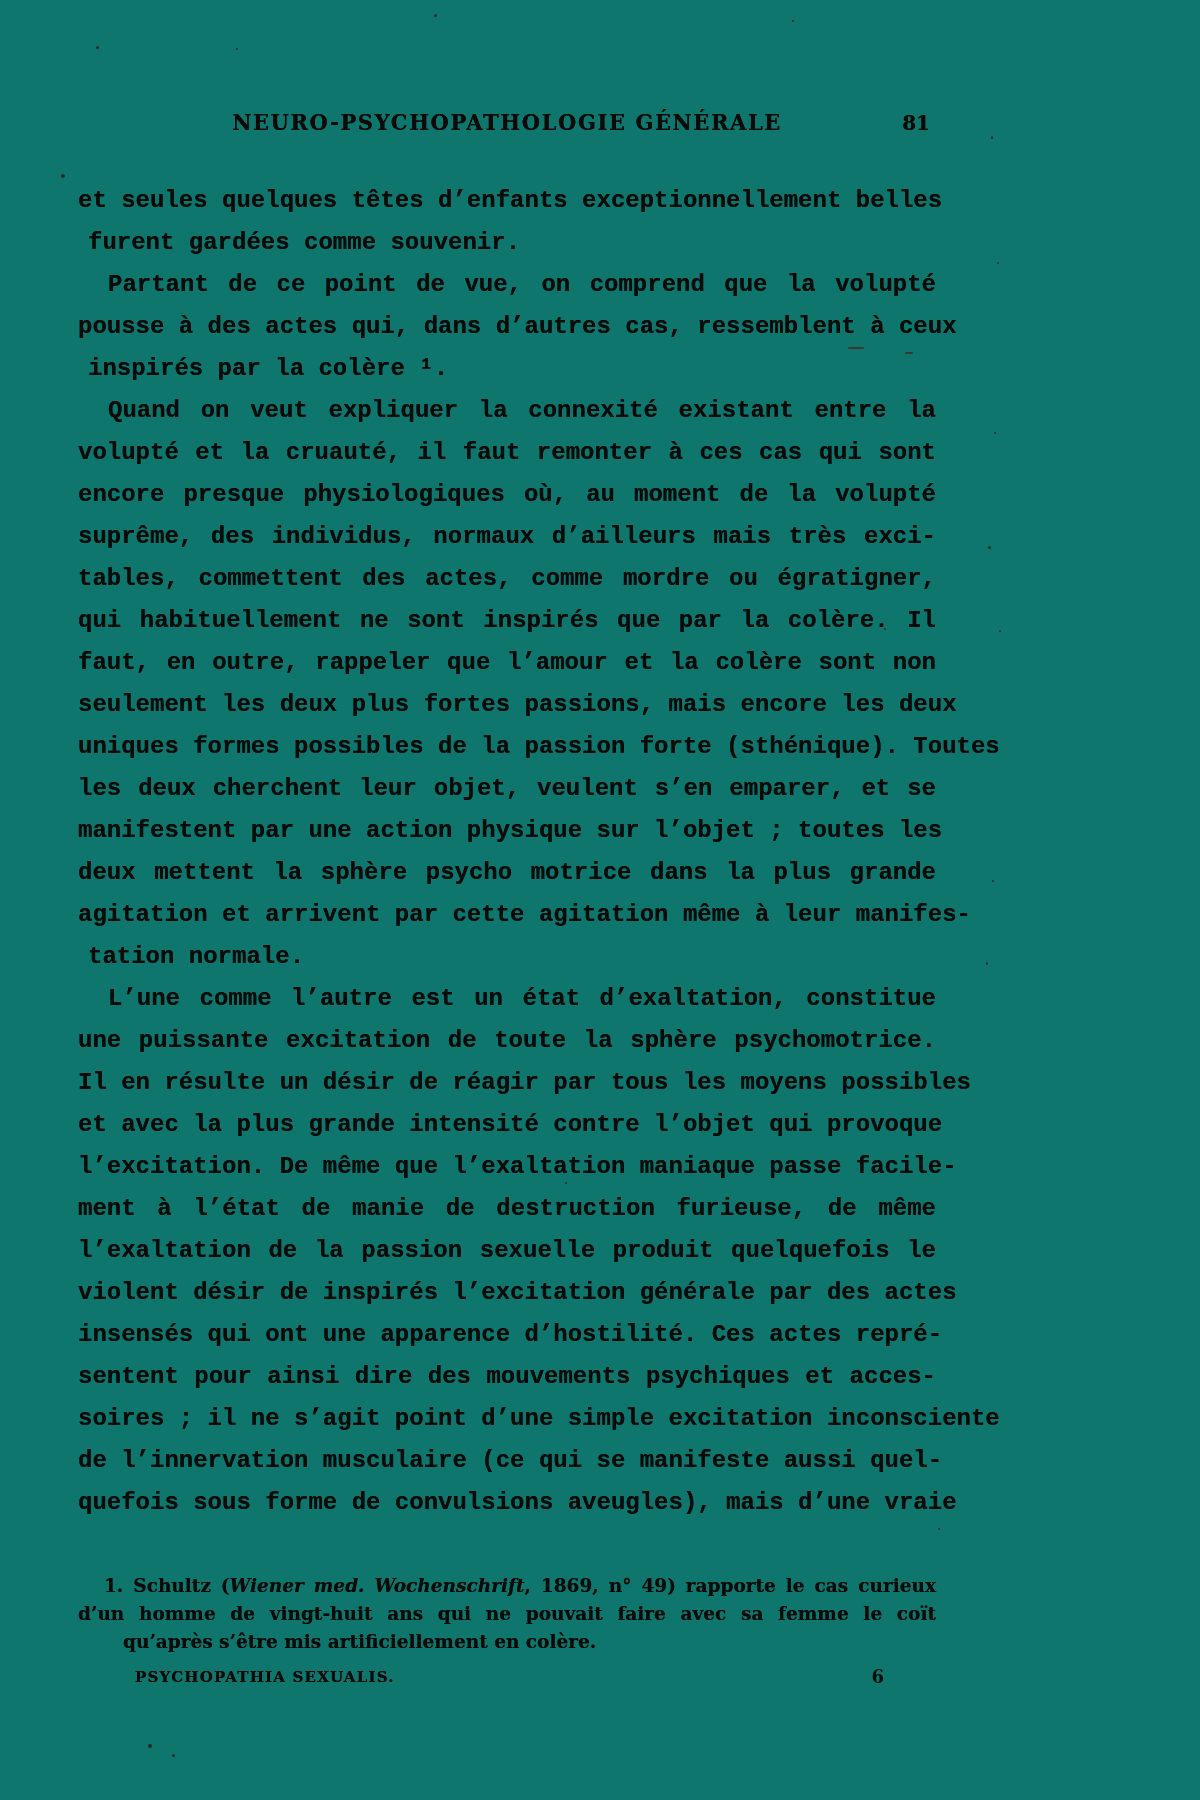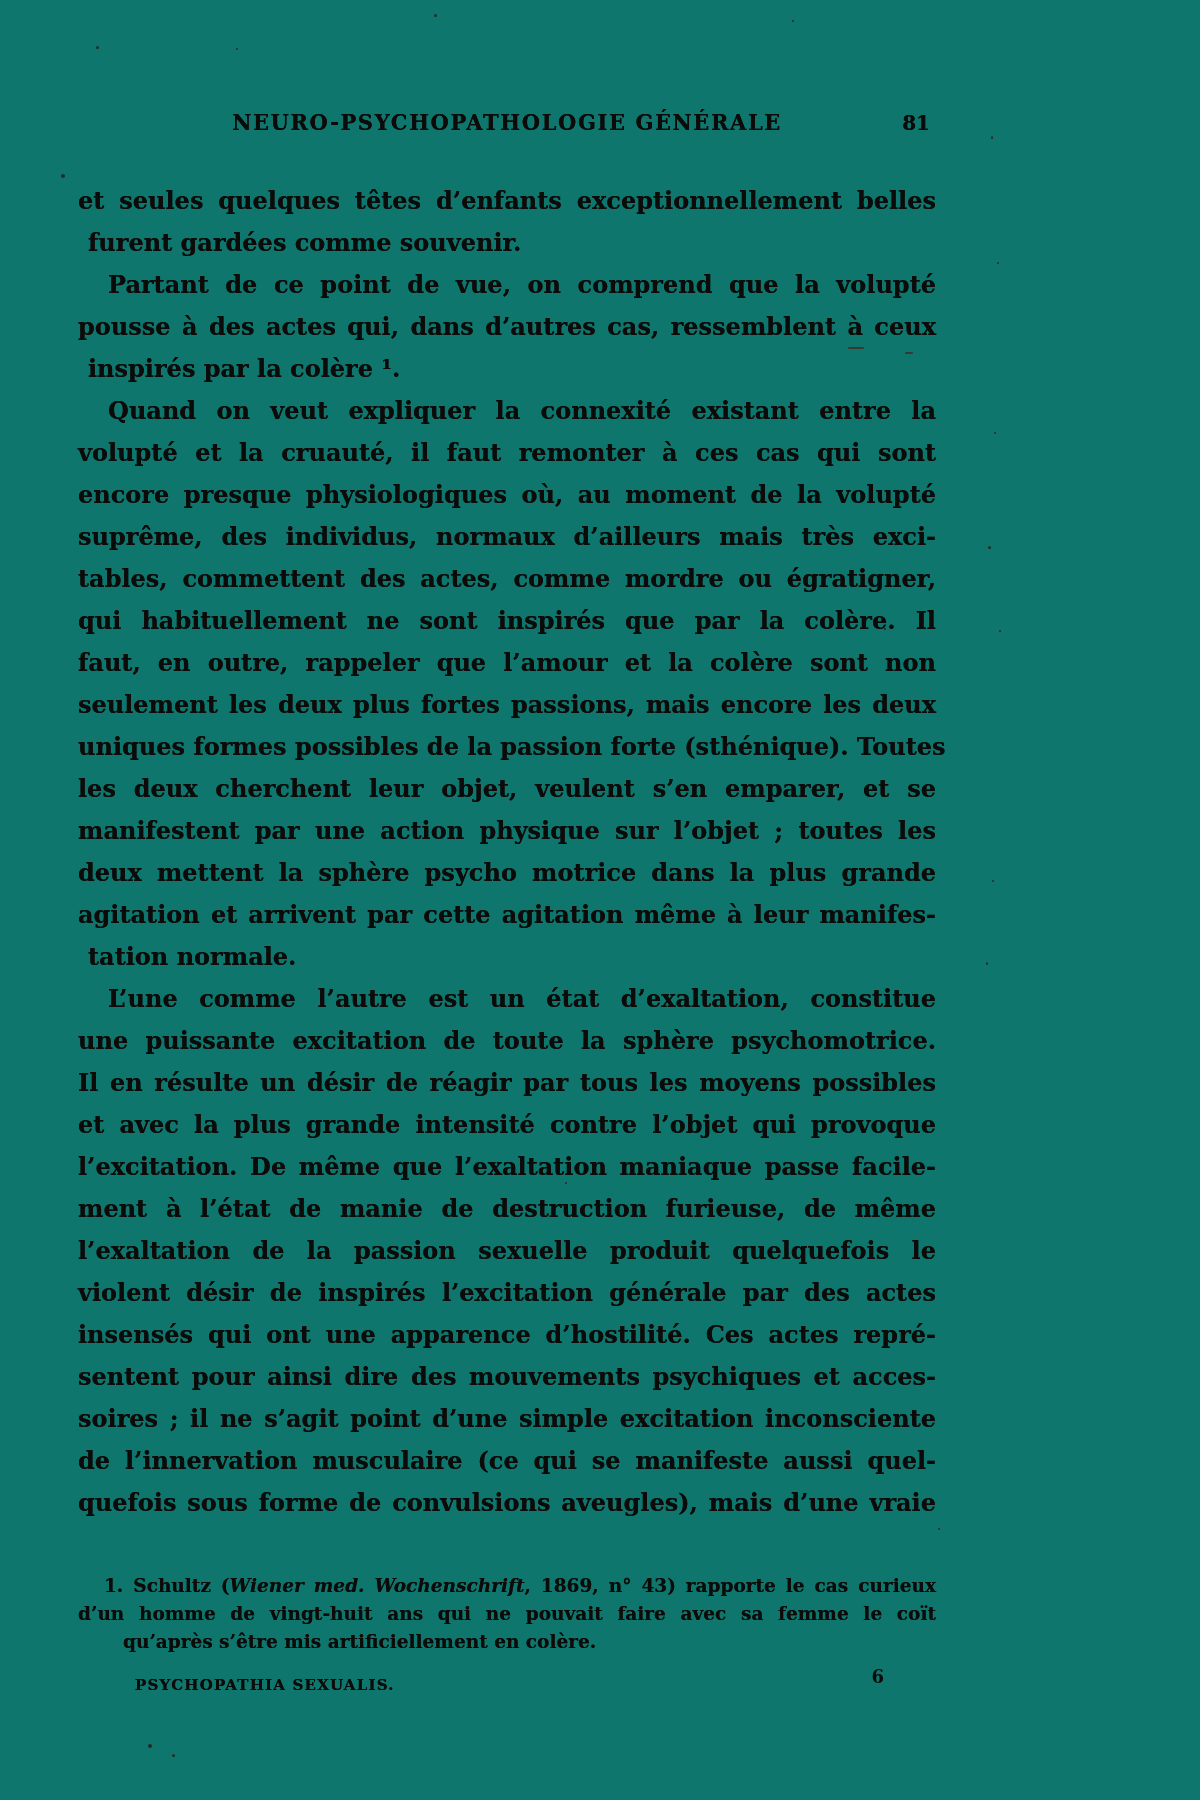--- a/index.html
+++ b/index.html
@@ -21,21 +21,21 @@
     transform:scaleY(1.05);
     text-shadow:0 0 .5px #0c0b09;
   }
   .header .pagenum{
     position:absolute;right:6px;top:1px;
     font-size:20px;font-weight:bold;
     text-shadow:0 0 .5px #0c0b09;
   }
   
   .body-text{
-    position:absolute;top:180px;left:78px;width:858px;
+    position:absolute;top:180px;left:78px;width:858px;font-family:Liberation Mono, monospace;
   }
   .pline{
     height:42px;line-height:42px;
     font-size:24px;font-weight:bold;
     text-align:justify;text-align-last:justify;
     white-space:nowrap;
     text-shadow:0 0 .6px rgba(12,11,9,.85);
   }
   .pline.endline{text-align-last:left;margin-left:10px;}
   .pline.indent{text-indent:30px;}
@@ -54,21 +54,20 @@
   .fline.indent{text-indent:26px;}
   .fitalic{font-style:italic;}
   
   .footer{
     position:absolute;top:1668px;left:78px;width:858px;height:26px;
   }
   .footer .sig-title{
     position:absolute;left:57px;top:0;
     font-size:15px;font-weight:bold;letter-spacing:1.2px;
     text-shadow:0 0 .5px #0c0b09;
-    margin-top:8px;
   }
   .footer .sig-num{
     position:absolute;right:52px;top:-2px;
     font-size:18px;font-weight:bold;
   }
   
   .speck{position:absolute;background:#2a2822;border-radius:50%;}
   .dash{position:absolute;background:#3a382f;border-radius:1px;}
 </style>
 </head>
@@ -123,21 +122,21 @@
       <div class="pline">insensés qui ont une apparence d’hostilité. Ces actes repré-</div>
       <div class="pline">sentent pour ainsi dire des mouvements psychiques et acces-</div>
       <div class="pline">soires ; il ne s’agit point d’une simple excitation inconsciente</div>
       <div class="pline">de l’innervation musculaire (ce qui se manifeste aussi quel-</div>
       <div class="pline">quefois sous forme de convulsions aveugles), mais d’une vraie</div>
     </div>
 
   </div>
 
   <div class="footnote">
-    <div class="fline indent"><span>1. Schultz (</span><span class="fitalic">Wiener med. Wochenschrift</span><span>, 1869, n° 43) rapporte le cas curieux</span></div>
+    <div class="fline indent"><span>1. Schultz (</span><span class="fitalic">Wiener med. Wochenschrift</span><span>, 1869, n° 49) rapporte le cas curieux</span></div>
     <div class="fline">d’un homme de vingt-huit ans qui ne pouvait faire avec sa femme le coït</div>
     <div class="fline endline">qu’après s’être mis artificiellement en colère.</div>
   </div>
 
   <div class="footer">
     <span class="sig-title">PSYCHOPATHIA SEXUALIS.</span>
     <span class="sig-num">6</span>
   </div>
 
   <div class="speck" style="left:61px;top:174px;width:4px;height:4px;"></div>

